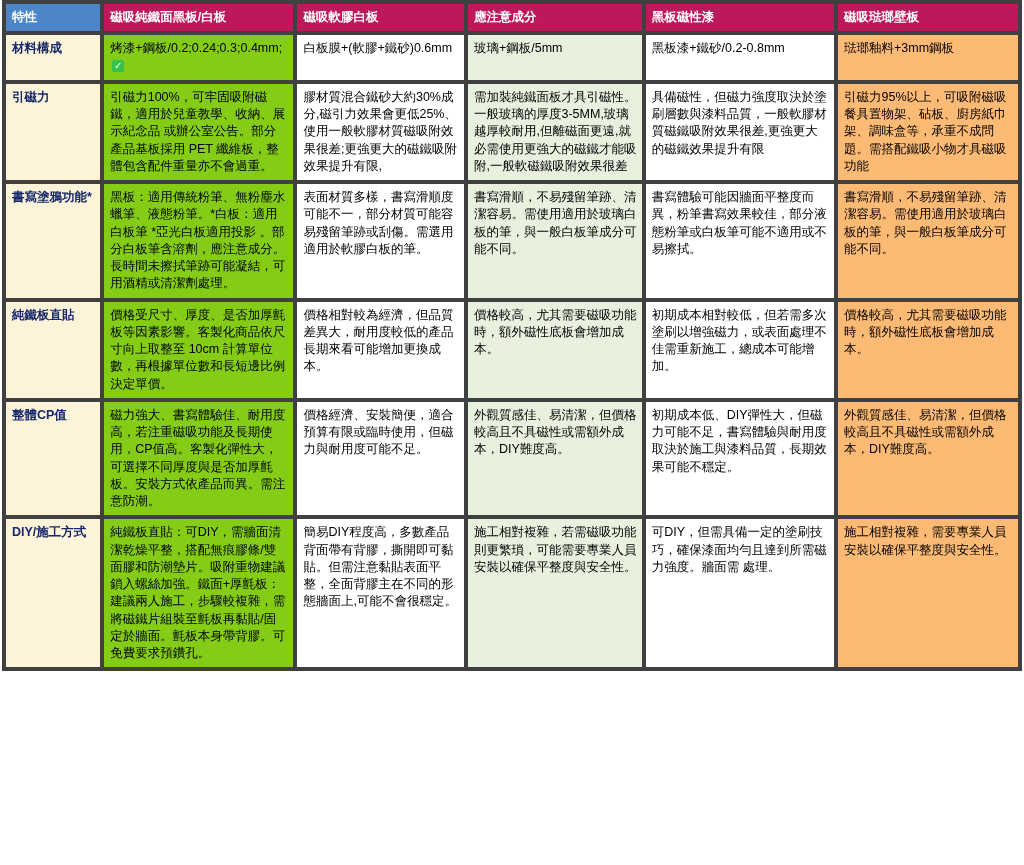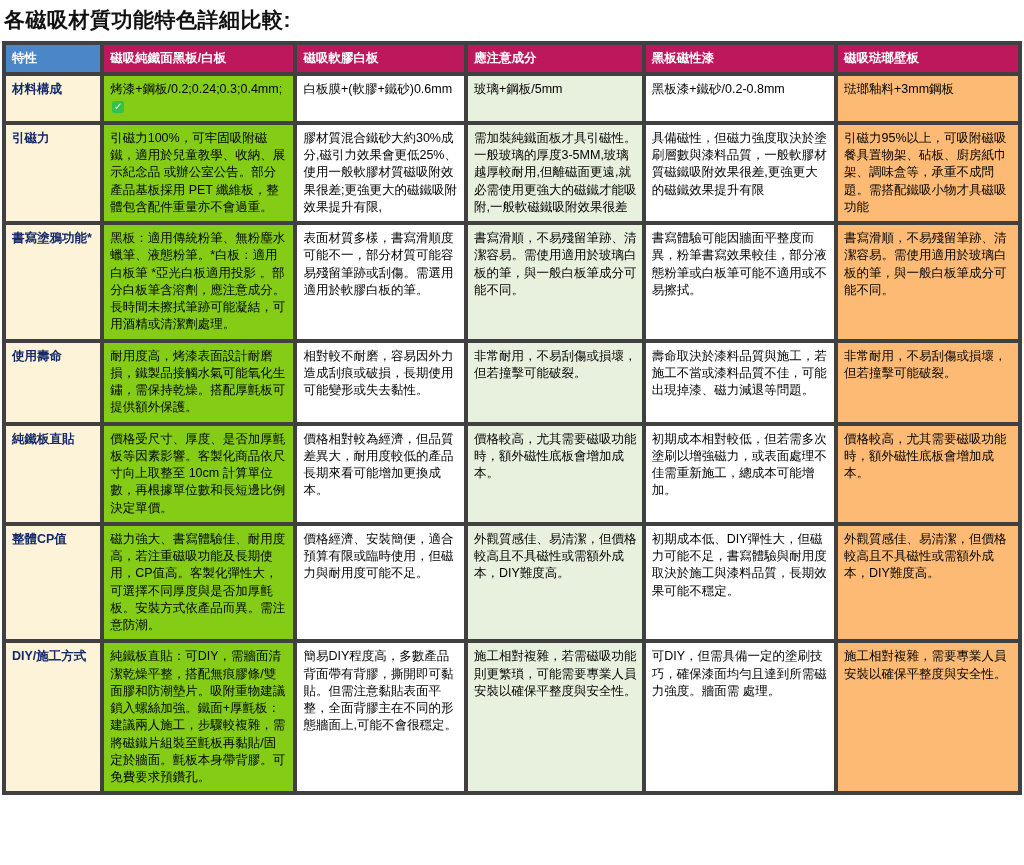--- a/index.html
+++ b/index.html
@@ -92,21 +92,20 @@
   col.w2 { width: 165px; }
   col.w3 { width: 172px; }
   col.w4 { width: 186px; }
   col.w5 { width: 178px; }
 </style>
 </head>
 <body>
 
 <div id="page">
 
-  <div class="page-title">各磁吸材質功能特色詳細比較:</div>
 
   <table class="cmp">
     <colgroup>
       <col class="w0">
         <col class="w1">
         <col class="w2">
         <col class="w3">
         <col class="w4">
         <col class="w5">
     </colgroup>
@@ -139,28 +138,20 @@
       </tr>
       <tr>
         <td class="rowlabel">書寫塗鴉功能*</td>
         <td class="c1">黑板：適用傳統粉筆、無粉塵水蠟筆、液態粉筆。*白板：適用白板筆 *亞光白板適用投影 。部分白板筆含溶劑，應注意成分。長時間未擦拭筆跡可能凝結，可用酒精或清潔劑處理。</td>
         <td class="c2">表面材質多樣，書寫滑順度可能不一，部分材質可能容易殘留筆跡或刮傷。需選用適用於軟膠白板的筆。</td>
         <td class="c3">書寫滑順，不易殘留筆跡、清潔容易。需使用適用於玻璃白板的筆，與一般白板筆成分可能不同。</td>
         <td class="c4">書寫體驗可能因牆面平整度而異，粉筆書寫效果較佳，部分液態粉筆或白板筆可能不適用或不易擦拭。</td>
         <td class="c5">書寫滑順，不易殘留筆跡、清潔容易。需使用適用於玻璃白板的筆，與一般白板筆成分可能不同。</td>
       </tr>
       <tr>
-        <td class="rowlabel">使用壽命</td>
-        <td class="c1">耐用度高，烤漆表面設計耐磨損，鐵製品接觸水氣可能氧化生鏽，需保持乾燥。搭配厚氈板可提供額外保護。</td>
-        <td class="c2">相對較不耐磨，容易因外力造成刮痕或破損，長期使用可能變形或失去黏性。</td>
-        <td class="c3">非常耐用，不易刮傷或損壞，但若撞擊可能破裂。</td>
-        <td class="c4">壽命取決於漆料品質與施工，若施工不當或漆料品質不佳，可能出現掉漆、磁力減退等問題。</td>
-        <td class="c5">非常耐用，不易刮傷或損壞，但若撞擊可能破裂。</td>
-      </tr>
-      <tr>
         <td class="rowlabel">純鐵板直貼</td>
         <td class="c1">價格受尺寸、厚度、是否加厚氈板等因素影響。客製化商品依尺寸向上取整至 10cm 計算單位數，再根據單位數和長短邊比例決定單價。</td>
         <td class="c2">價格相對較為經濟，但品質差異大，耐用度較低的產品長期來看可能增加更換成本。</td>
         <td class="c3">價格較高，尤其需要磁吸功能時，額外磁性底板會增加成本。</td>
         <td class="c4">初期成本相對較低，但若需多次塗刷以增強磁力，或表面處理不佳需重新施工，總成本可能增加。</td>
         <td class="c5">價格較高，尤其需要磁吸功能時，額外磁性底板會增加成本。</td>
       </tr>
       <tr>
         <td class="rowlabel">整體CP值</td>
         <td class="c1">磁力強大、書寫體驗佳、耐用度高，若注重磁吸功能及長期使用，CP值高。客製化彈性大，可選擇不同厚度與是否加厚氈板。安裝方式依產品而異。需注意防潮。</td>

